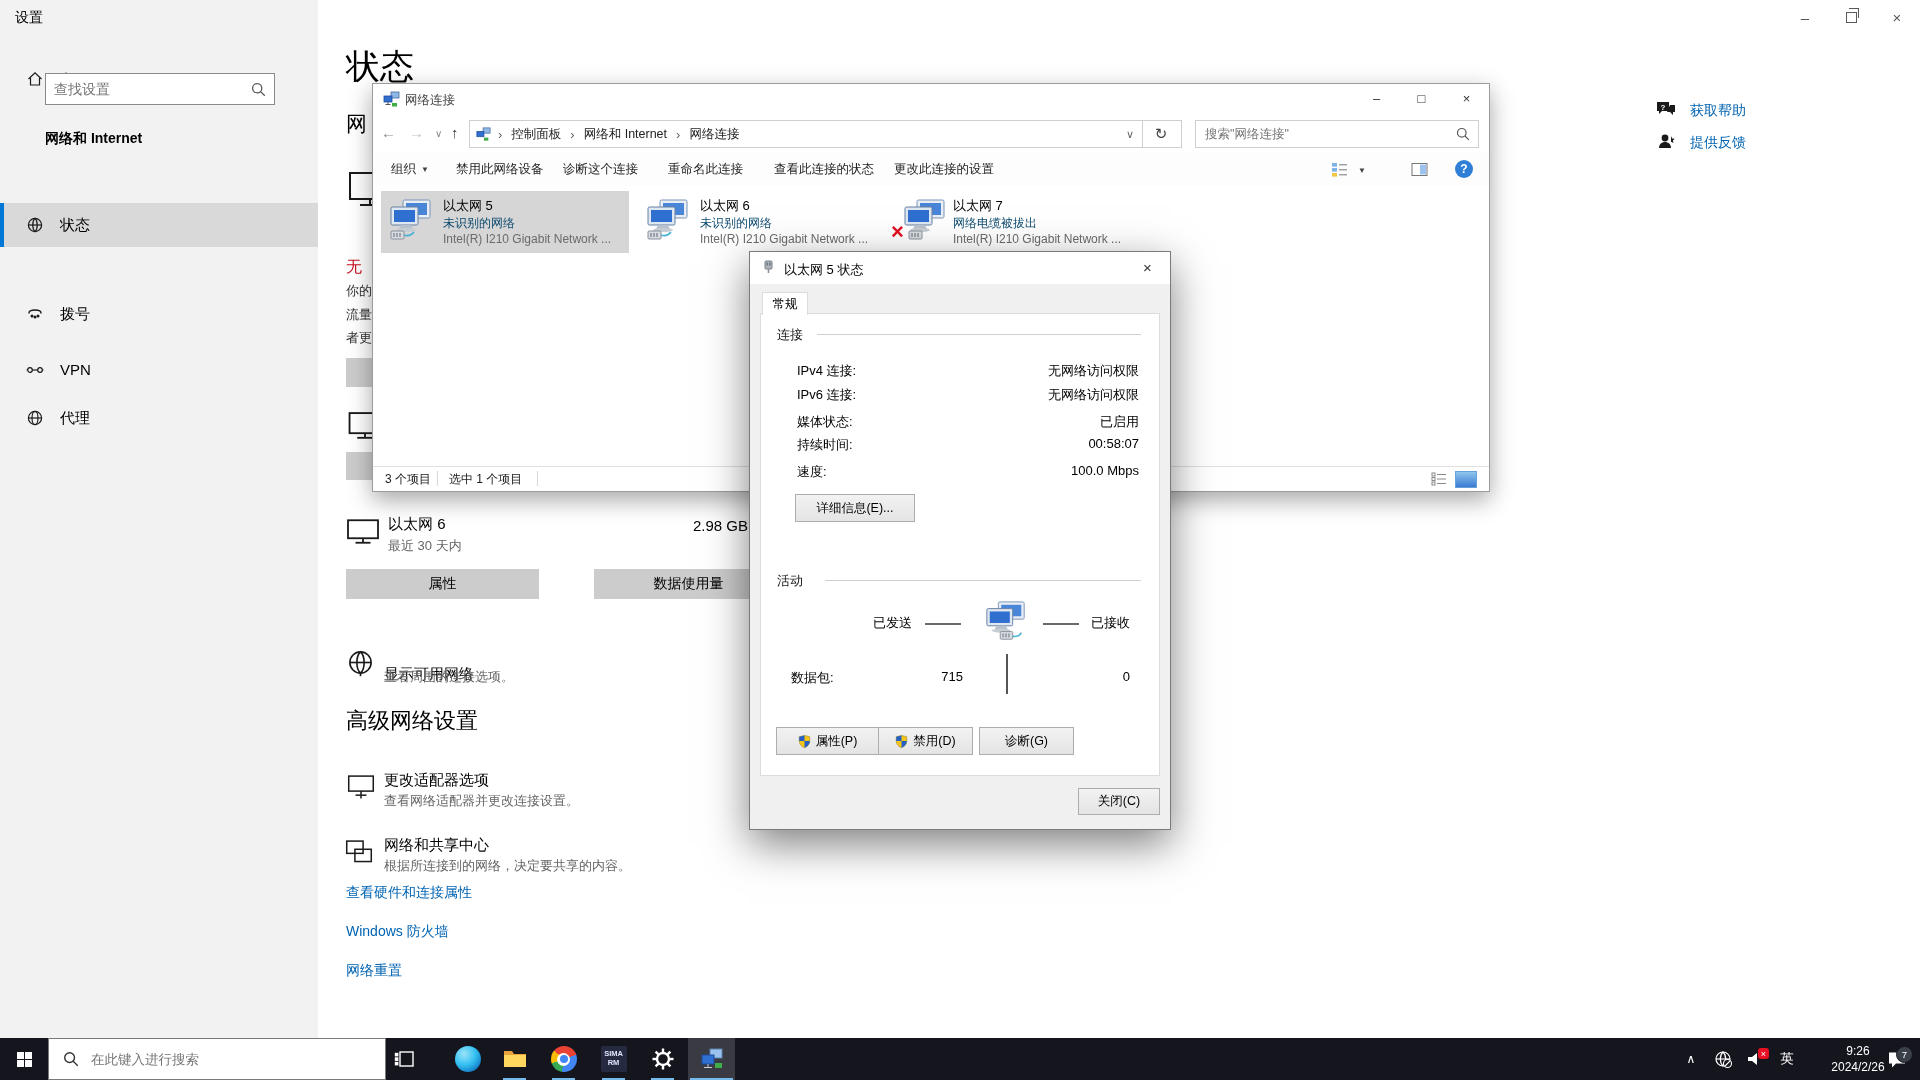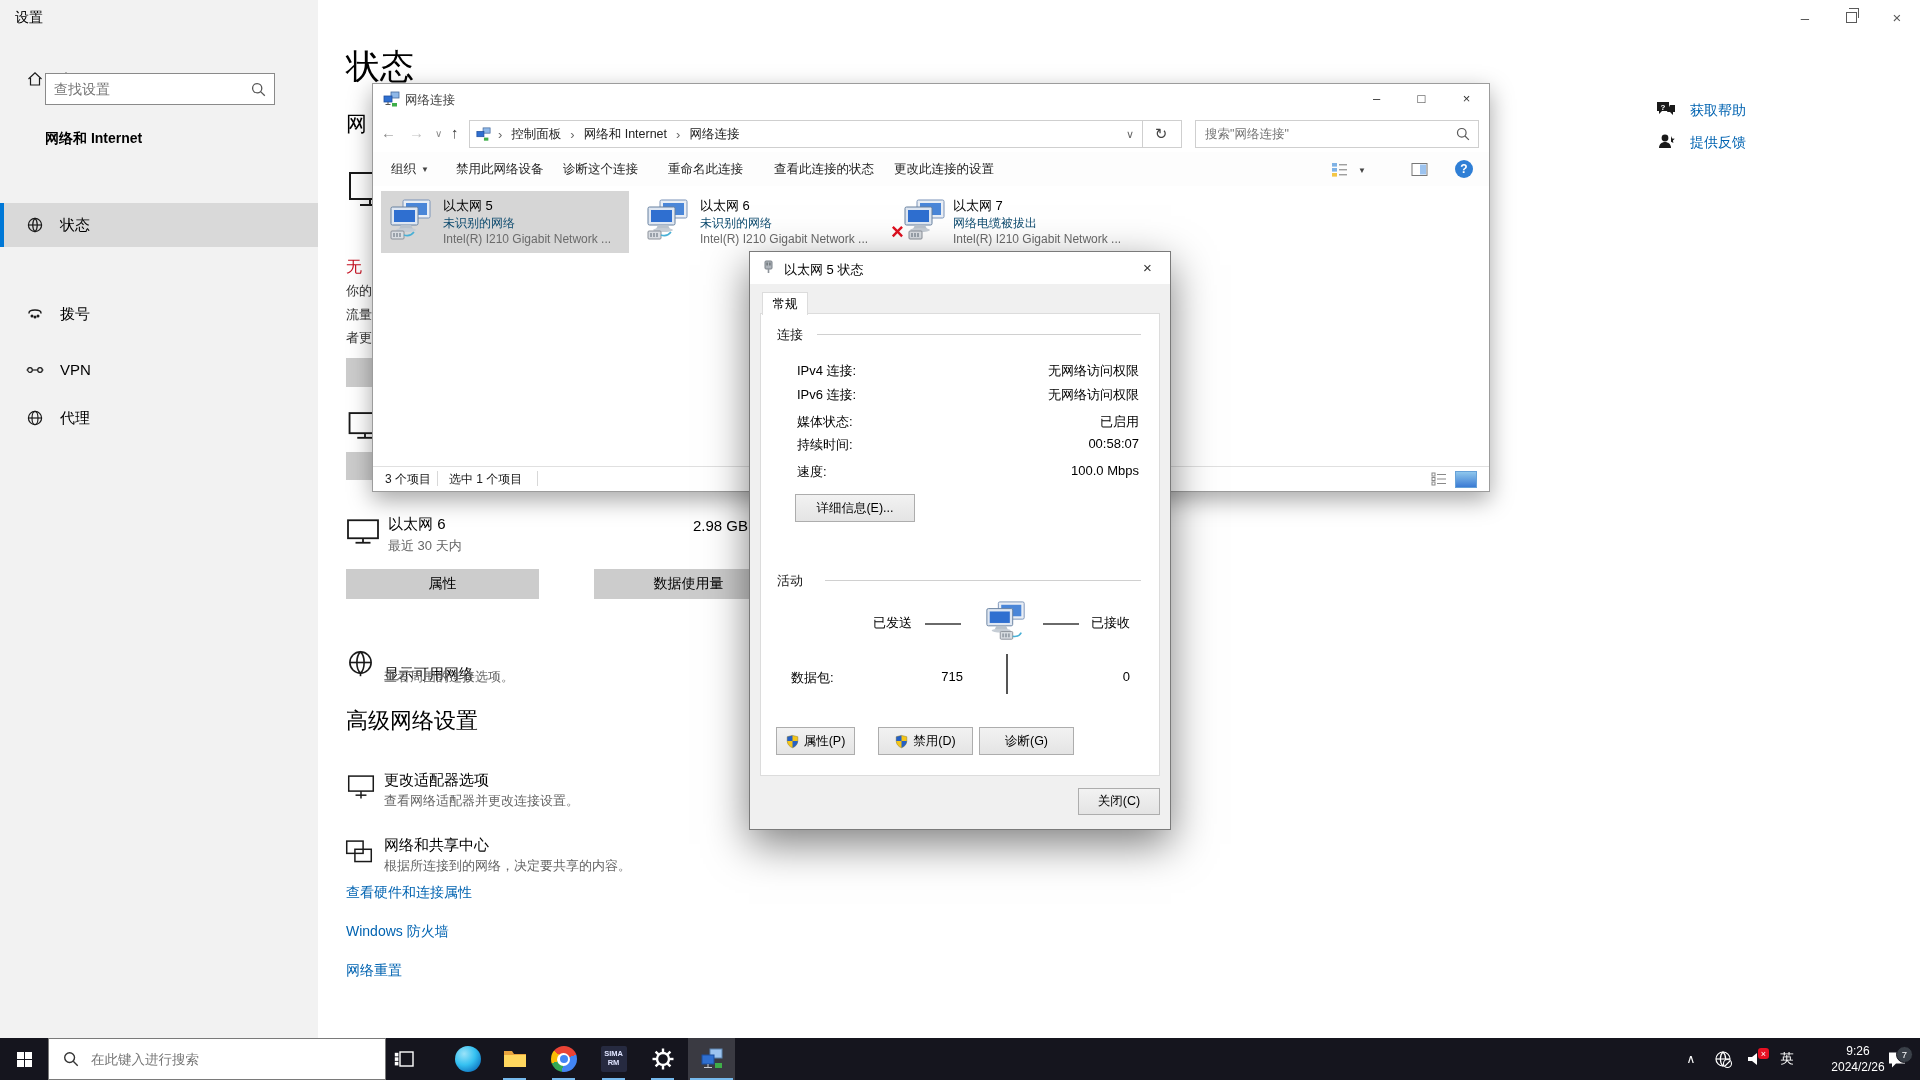--- a/index.html
+++ b/index.html
@@ -556,21 +556,21 @@
         </svg>
     </span>
     <div class="dash" style="left:282px;top:309px;width:36px;"></div>
     <span class="act-label" style="left:330px;top:300px;">已接收</span>
 
     <span class="act-label" style="left:30px;top:355px;">数据包:</span>
     <span class="act-label" style="left:110px;top:355px;width:92px;text-align:right;">715</span>
     <div class="vr" style="left:245px;top:340px;height:40px;"></div>
     <span class="act-label" style="left:285px;top:355px;width:84px;text-align:right;">0</span>
 
-    <button class="dlg-btn" style="left:15px;top:413px;width:79px;height:28px;">
+    <button class="dlg-btn" style="left:15px;top:413px;width:103px;height:28px;">
       <svg width="13" height="15" viewBox="0 0 16 17">
           <path d="M8 1 L14.5 2.6 V8 C14.5 12.2 11.3 15 8 16.2 C4.7 15 1.5 12.2 1.5 8 V2.6 Z" fill="#f5c518" stroke="#8c7a1e" stroke-width="0.6"></path>
           <path d="M8 1 L1.5 2.6 V8 H8 Z" fill="#2660c4"></path>
           <path d="M8 8 H14.5 C14.5 12.2 11.3 15 8 16.2 Z" fill="#2660c4"></path>
         </svg>
       <span>属性(P)</span>
     </button>
     <button class="dlg-btn" style="left:117px;top:413px;width:95px;height:28px;">
       <svg width="13" height="15" viewBox="0 0 16 17">
           <path d="M8 1 L14.5 2.6 V8 C14.5 12.2 11.3 15 8 16.2 C4.7 15 1.5 12.2 1.5 8 V2.6 Z" fill="#f5c518" stroke="#8c7a1e" stroke-width="0.6"></path>

